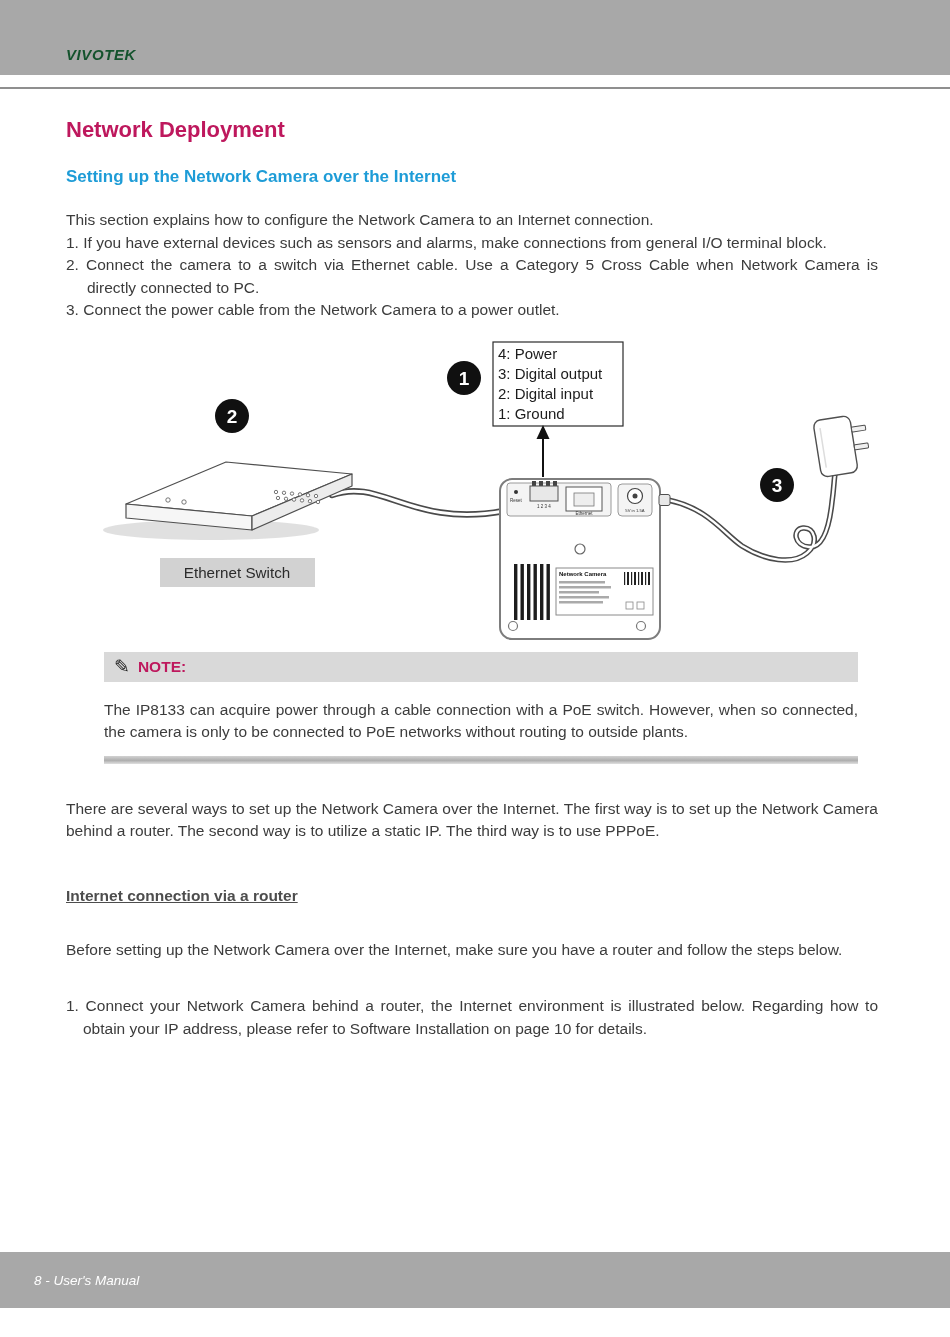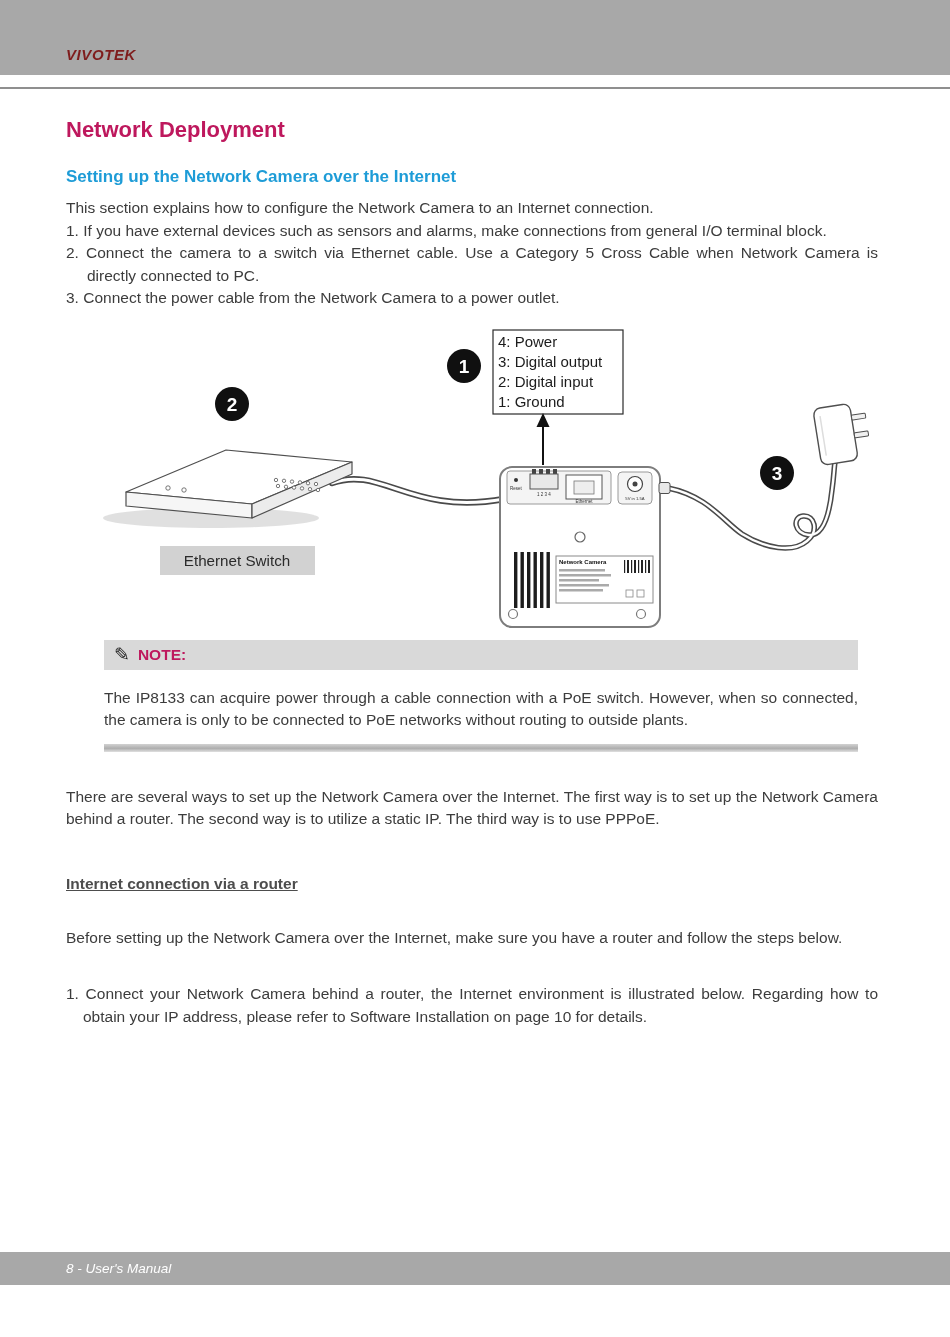--- a/index.html
+++ b/index.html
@@ -5,27 +5,27 @@
   * { margin:0; padding:0; box-sizing:border-box; }
   html,body { background:#ffffff; }
   .page {
     position:relative; width:950px; height:1337px; background:#fff;
     font-family:"Liberation Sans", sans-serif; color:#3c3c3c; overflow:hidden;
   }
   .topbar {
     height:75px; background:var(--band-gray,#a8a8a8);
     display:flex; align-items:flex-end; padding:0 0 12px 66px;
   }
-  .brand { color:#7f1d1d; font-style:italic; font-weight:bold; font-size:15px; letter-spacing:.6px; }
+  .brand { color:#14532d; font-style:italic; font-weight:bold; font-size:15px; letter-spacing:.6px; }
   .header-rule { margin-top:12px; height:0; border-top:2px solid #8f8f8f; }
   .content { padding:0 72px 0 66px; }
   h1.page-title { margin-top:28px; font-size:22px; color:#be185d; }
   h2.section-heading { margin-top:24px; font-size:17px; color:var(--accent-blue,#1e9cd7); }
   p, .step { font-size:15.5px; line-height:22.5px; color:#3c3c3c; }
-  .intro { margin-top:10px; }
+  .intro { margin-top:22px; }
   .steps { margin-top:0; }
   .step { text-align:justify; padding-left:21px; text-indent:-21px; }
   .diagram { margin-top:12px; position:relative; line-height:0; }
   svg text { font-family:"Liberation Sans", sans-serif; }
   .note { margin:8px 20px 0 38px; }
   .note-bar {
     height:30px; background:var(--note-gray,#d9d9d9);
     display:flex; align-items:center; gap:8px; padding:0 10px;
   }
   .note-title { font-weight:bold; font-size:15.5px; color:#be185d; }
@@ -35,23 +35,23 @@
     margin-top:12px; height:8px;
     background:linear-gradient(180deg,#d2d2d2,#aeaeae 55%,#e0e0e0);
   }
   .para { margin-top:34px; text-align:justify; }
   .router-heading {
     margin-top:44px; font-size:15.5px; font-weight:bold;
     text-decoration:underline; color:#4d4d4d;
   }
   .hang { padding-left:17px; text-indent:-17px; }
   .footbar {
-    position:absolute; left:0; top:1252px; width:950px; height:33px;
+    position:absolute; left:0; top:1252px; width:950px; height:56px;
     background:var(--band-gray,#a8a8a8);
-    display:flex; align-items:center; padding-left:66px;
+    display:flex; align-items:center; padding-left:34px;
   }
   .footbar span { color:#fff; font-style:italic; font-size:13.5px; }
 </style>
 </head>
 <body>
 
 <div class="page">
 
   <header class="topbar">
     <span class="brand">VIVOTEK</span>

